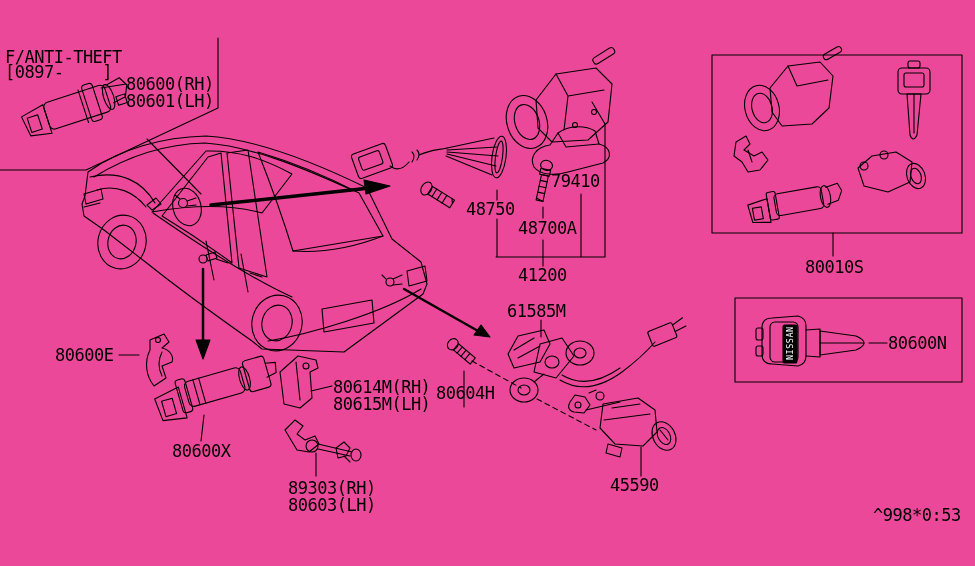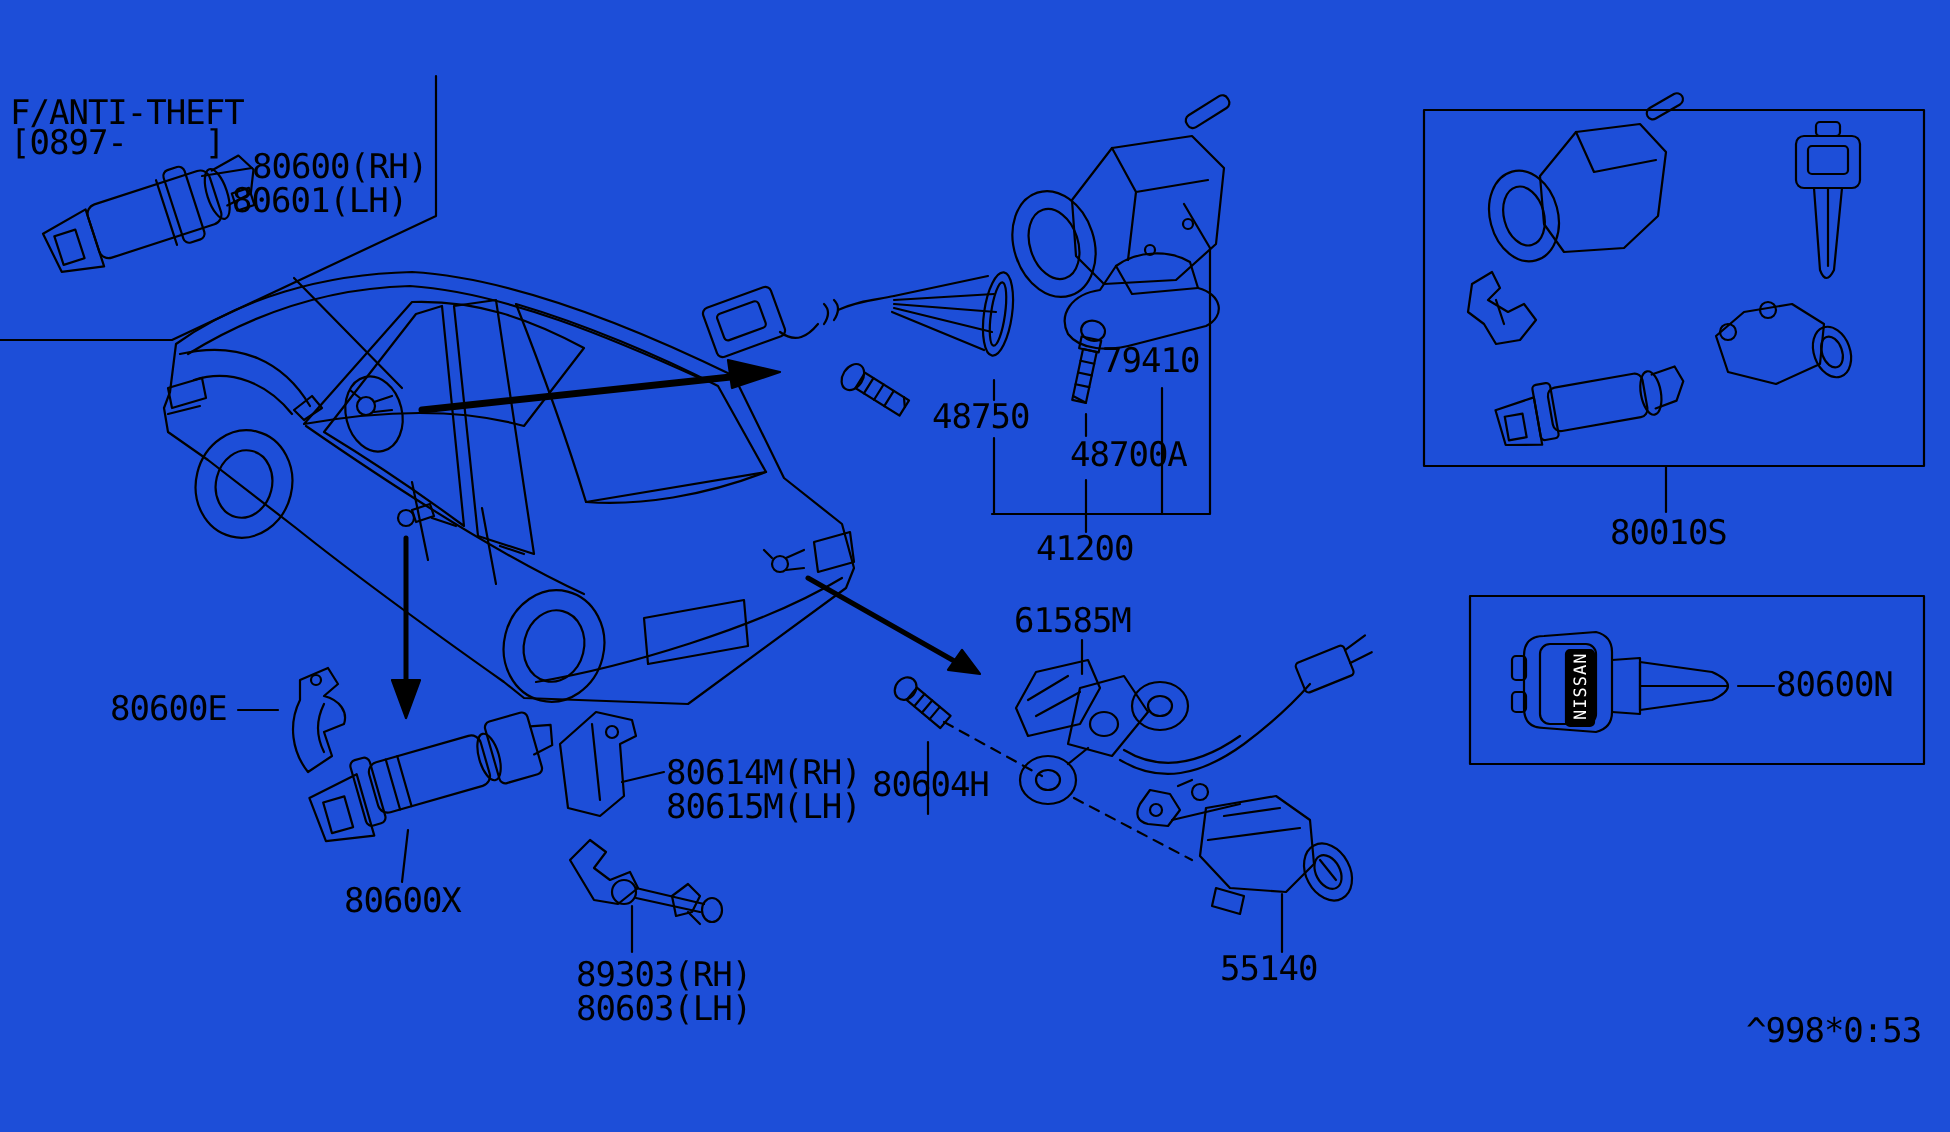--- a/index.html
+++ b/index.html
@@ -1,16 +1,16 @@
 <!DOCTYPE html>
 <html><head>
 <meta charset="utf-8">
 <style>
   html,body{margin:0;padding:0;background:#fff;}
-  .canvas{position:relative;width:975px;height:566px;background:#1d4ed8;overflow:hidden;
+  .canvas{position:relative;width:975px;height:566px;background:#ec4899;overflow:hidden;
           font-family:"DejaVu Sans Mono","Liberation Mono",monospace;}
   .art{position:absolute;left:0;top:0;}
   .lbl{position:absolute;font-family:"DejaVu Sans Mono","Liberation Mono",monospace;
        font-size:17px;line-height:1.1;letter-spacing:-0.5px;color:#000;white-space:pre;}
   .code-clip{position:absolute;width:96px;overflow:hidden;}
 </style>
 </head>
 <body>
 
 <div class="canvas">
@@ -275,34 +275,34 @@
 
 </g>
 
 <text transform="translate(793,360) rotate(-90)" font-size="8.5" letter-spacing="0.5" fill="#ffffff" font-family="DejaVu Sans Mono, monospace">NISSAN</text>
 </svg>
 
 <div class="lbl" style="left:5px;top:48px">F/ANTI-THEFT</div>
 <div class="lbl" style="left:5px;top:63px">[0897-    ]</div>
 
 <div class="lbl" style="left:126px;top:75px">80600(RH)</div>
-<div class="lbl" style="left:116px;top:92px">80601(LH)</div>
+<div class="lbl" style="left:126px;top:92px">80601(LH)</div>
 <div class="lbl" style="left:466px;top:200px">48750</div>
 <div class="lbl" style="left:551px;top:172px">79410</div>
-<div class="lbl" style="left:535px;top:219px">48700A</div>
+<div class="lbl" style="left:518px;top:219px">48700A</div>
 <div class="lbl" style="left:518px;top:266px">41200</div>
 <div class="lbl" style="left:805px;top:258px">80010S</div>
 <div class="lbl" style="left:888px;top:334px">80600N</div>
 <div class="lbl" style="left:507px;top:302px">61585M</div>
 <div class="lbl" style="left:436px;top:384px">80604H</div>
 <div class="lbl" style="left:333px;top:378px">80614M(RH)</div>
 <div class="lbl" style="left:333px;top:395px">80615M(LH)</div>
 <div class="lbl" style="left:288px;top:479px">89303(RH)</div>
 <div class="lbl" style="left:288px;top:496px">80603(LH)</div>
 <div class="lbl" style="left:55px;top:346px">80600E</div>
 <div class="lbl" style="left:172px;top:442px">80600X</div>
-<div class="lbl" style="left:610px;top:476px">55140</div>
+<div class="lbl" style="left:610px;top:476px">45590</div>
 
 <div class="code-clip" style="left:873px;top:506px">
   <span class="lbl" style="position:static">^998*0:53</span>
 </div>
 
 </div>
 
 </body></html>

